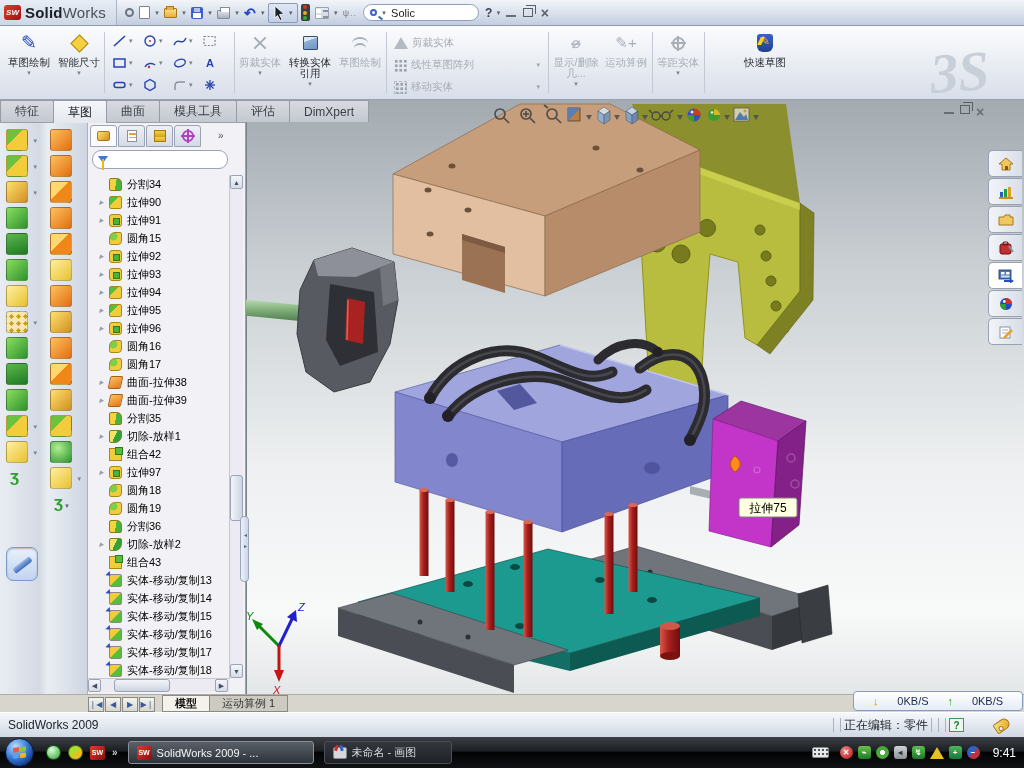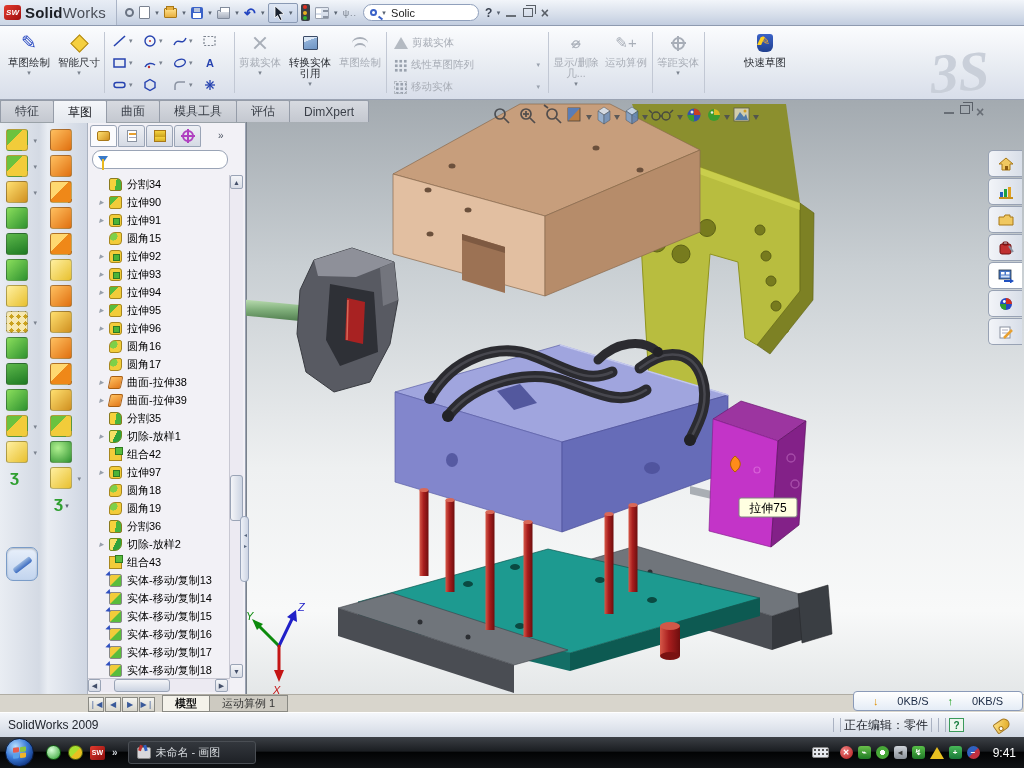--- a/index.html
+++ b/index.html
@@ -992,20 +992,24 @@
         <i style="background:#5aa0e8"></i>
         <i style="background:#f0b42a"></i>
     </div>
   </div>
   <div class="ql">
     <span class="qlmsg"></span>
     <span class="qlball"></span>
     <span class="qlsw">SW</span>
     <span class="qlchev">»</span>
   </div>
+  <div class="taskwin active">
+    <span class="qlsw" style="flex:none">SW</span>
+    <span>SolidWorks 2009 - ...</span>
+  </div>
   <div class="taskwin idle">
     <span class="paintI" style="flex:none"></span>
     <span>未命名 - 画图</span>
   </div>
   <div id="tray">
     <span class="kbd"></span>
     <span class="tri" style="background:radial-gradient(circle at 35% 30%,#f08080,#b01818);border-radius:50%">✕</span>
     <span class="tri" style="background:linear-gradient(#6ac04a,#1e7a24)">⌁</span>
     <span class="tri" style="background:radial-gradient(circle,#fff 25%,#48a838 30%);border-radius:50%"></span>
     <span class="tri" style="background:linear-gradient(#cfd4da,#8a9098);color:#333">◂</span>

